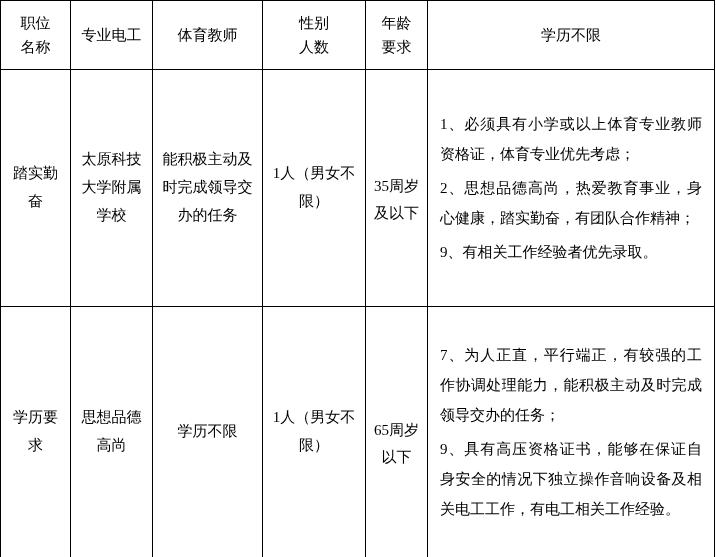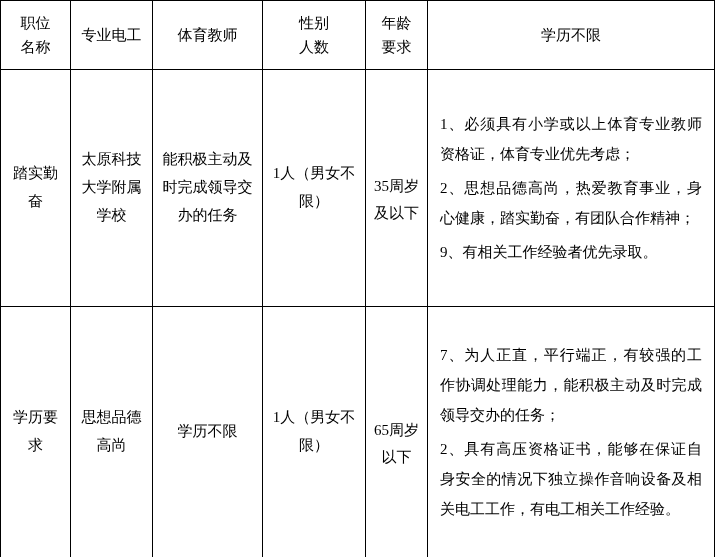--- a/index.html
+++ b/index.html
@@ -155,19 +155,19 @@
         </td>
         <td>
           <span class="center-cell">1人（男女不限）</span>
         </td>
         <td>
           <span class="center-cell tight">65周岁以下</span>
         </td>
         <td>
           <div class="other-cell">
             <p>7、为人正直，平行端正，有较强的工作协调处理能力，能积极主动及时完成领导交办的任务；</p>
-            <p>2、具有高压资格证书，能够在保证自身安全的情况下独立操作音响设备及相关电工工作，有电工相关工作经验。</p>
+            <p>9、具有高压资格证书，能够在保证自身安全的情况下独立操作音响设备及相关电工工作，有电工相关工作经验。</p>
           </div>
         </td>
       </tr>
     </tbody>
   </table>
 </div>
 
 </body></html>

